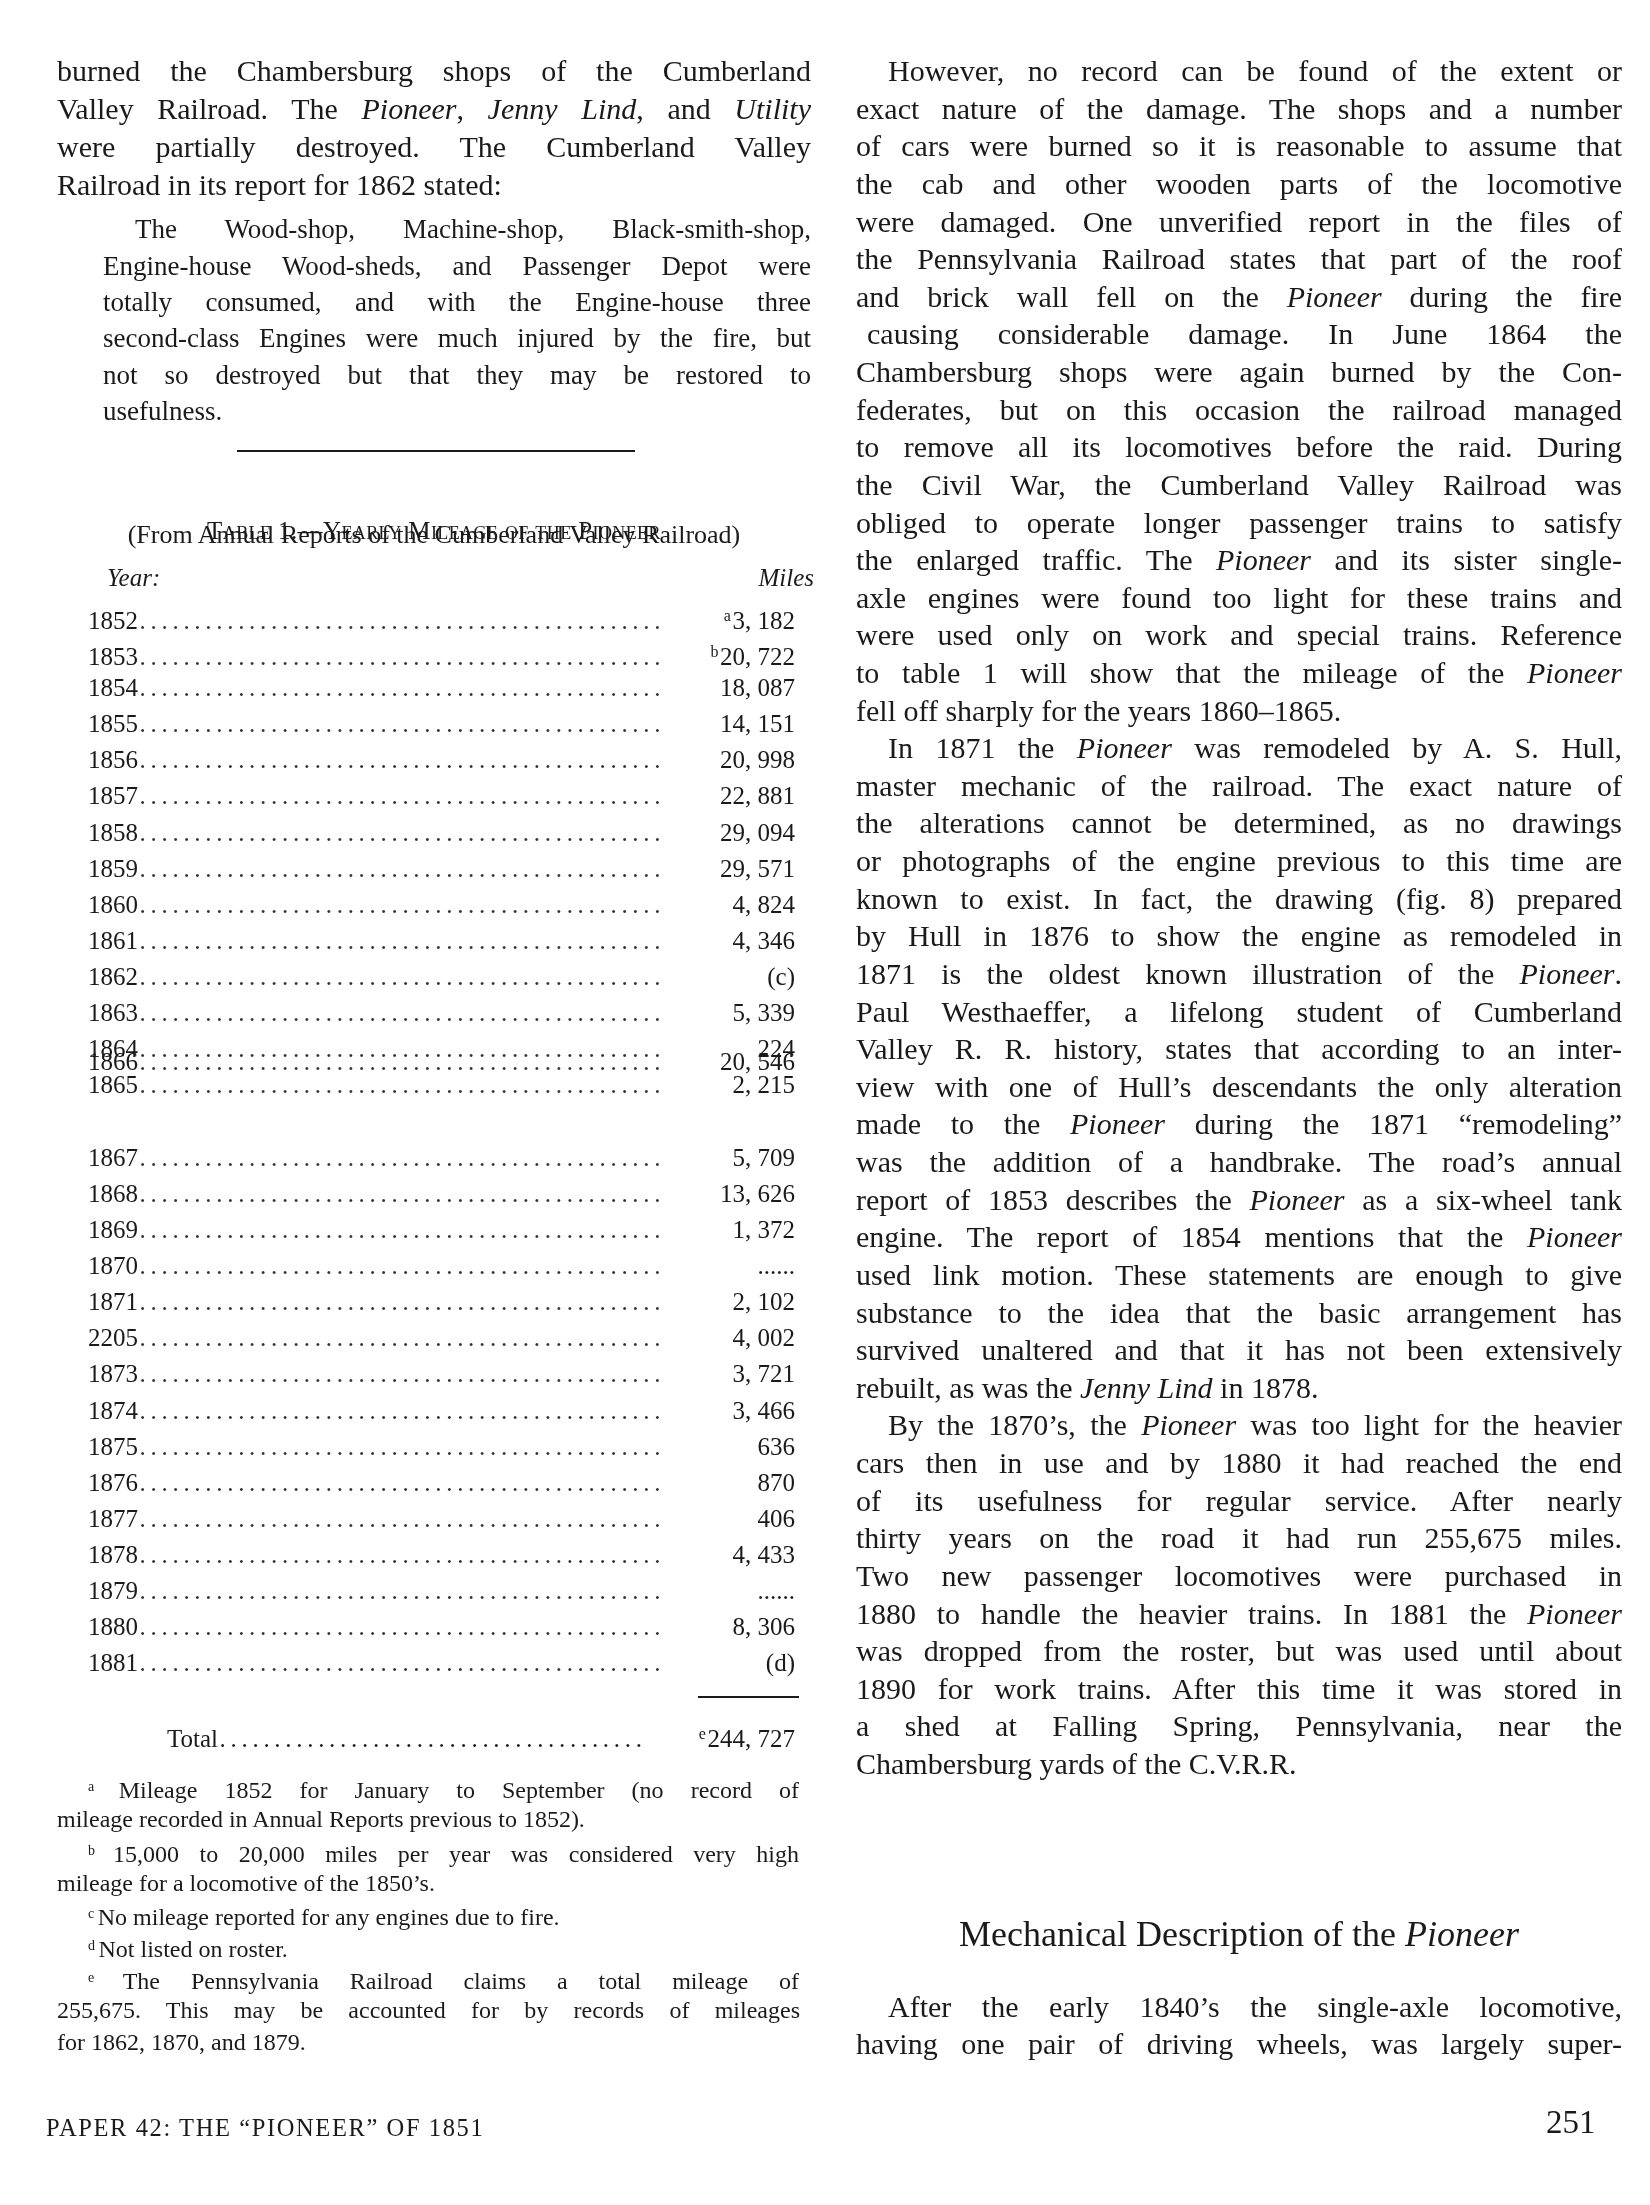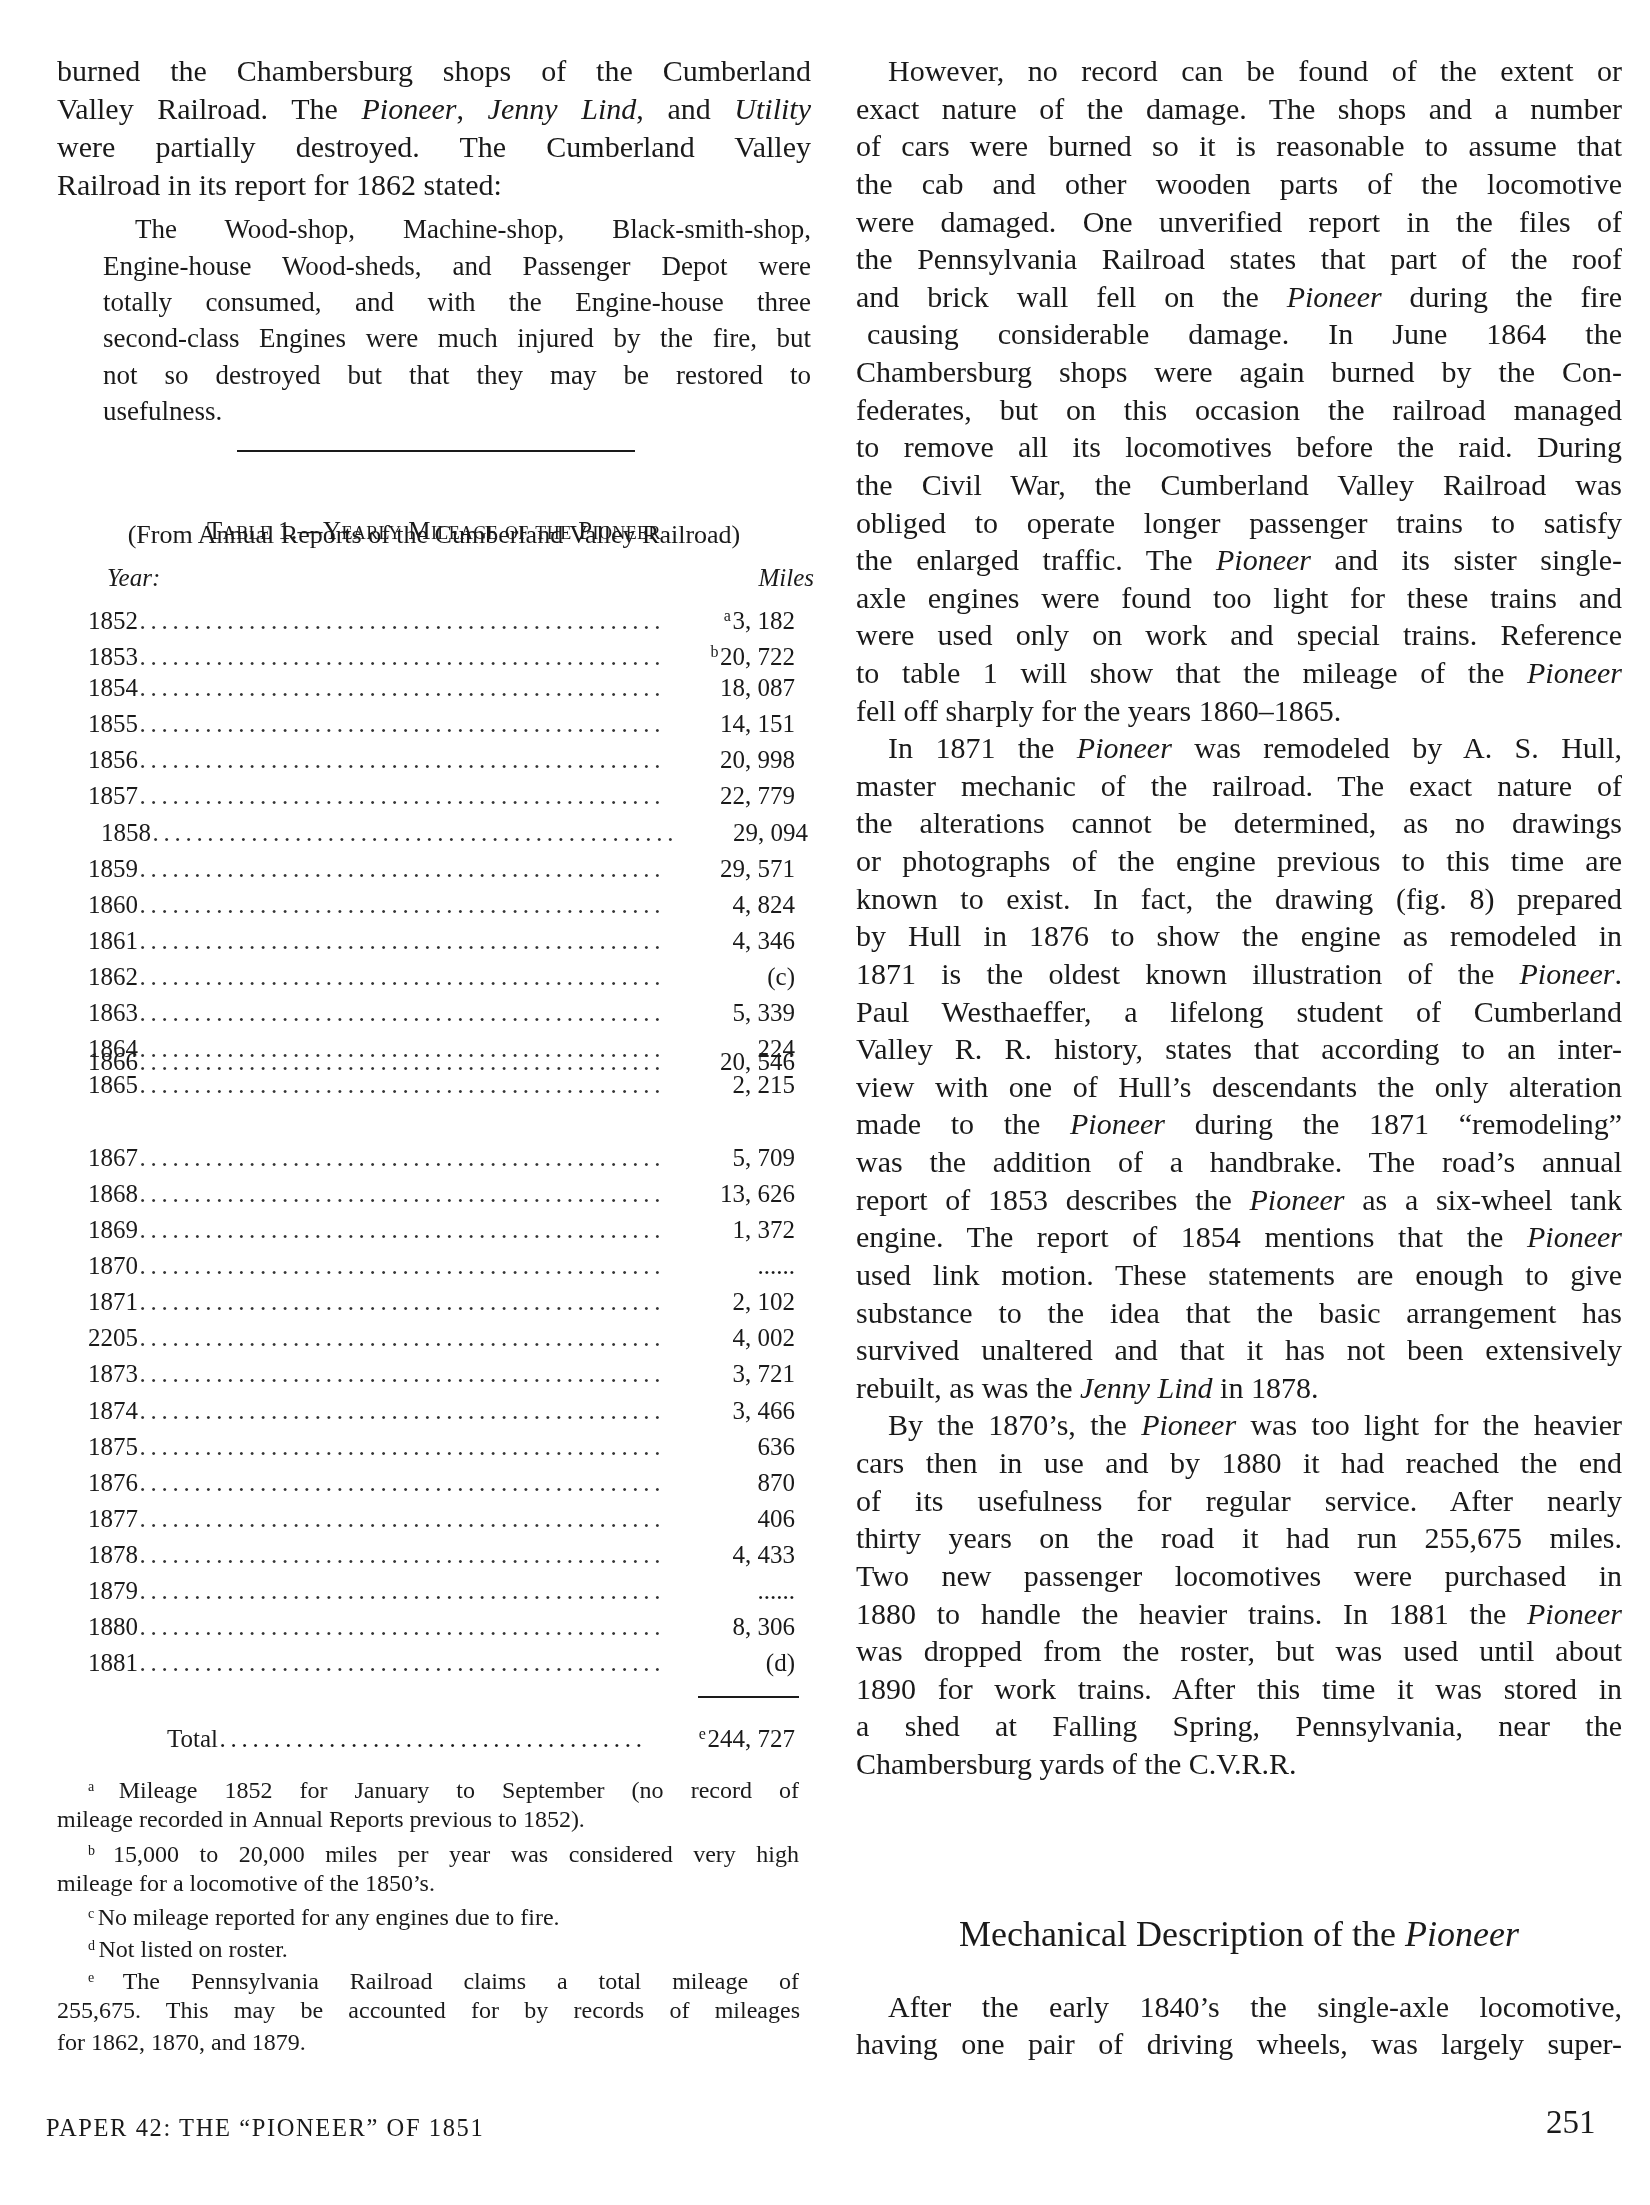--- a/index.html
+++ b/index.html
@@ -84,23 +84,23 @@
       <span class="mi">14, 151</span>
     </div>
     <div class="trow" style="top: 742px;">
       <span class="yr">1856</span>
       <span class="dots">........................................................................................................................</span>
       <span class="mi">20, 998</span>
     </div>
     <div class="trow" style="top: 778px;">
       <span class="yr">1857</span>
       <span class="dots">........................................................................................................................</span>
-      <span class="mi">22, 779</span>
-    </div>
-    <div class="trow" style="top: 815px; margin-left: 13px;">
+      <span class="mi">22, 881</span>
+    </div>
+    <div class="trow" style="top: 815px;">
       <span class="yr">1858</span>
       <span class="dots">........................................................................................................................</span>
       <span class="mi">29, 094</span>
     </div>
     <div class="trow" style="top: 851px;">
       <span class="yr">1859</span>
       <span class="dots">........................................................................................................................</span>
       <span class="mi">29, 571</span>
     </div>
     <div class="trow" style="top: 887px;">

